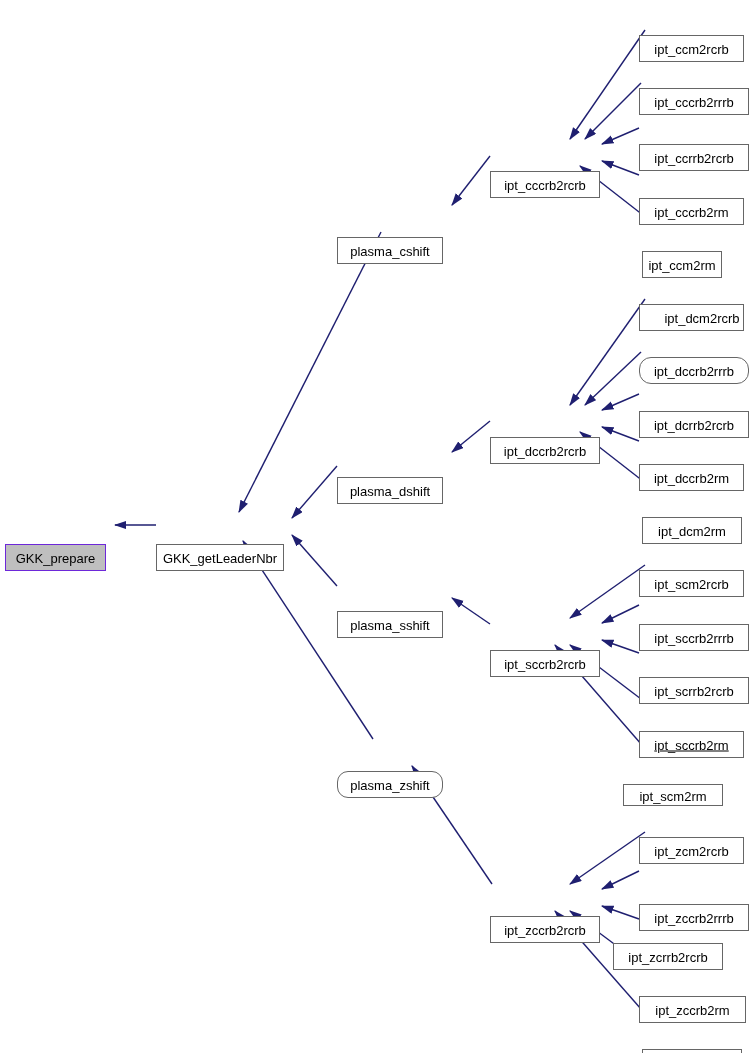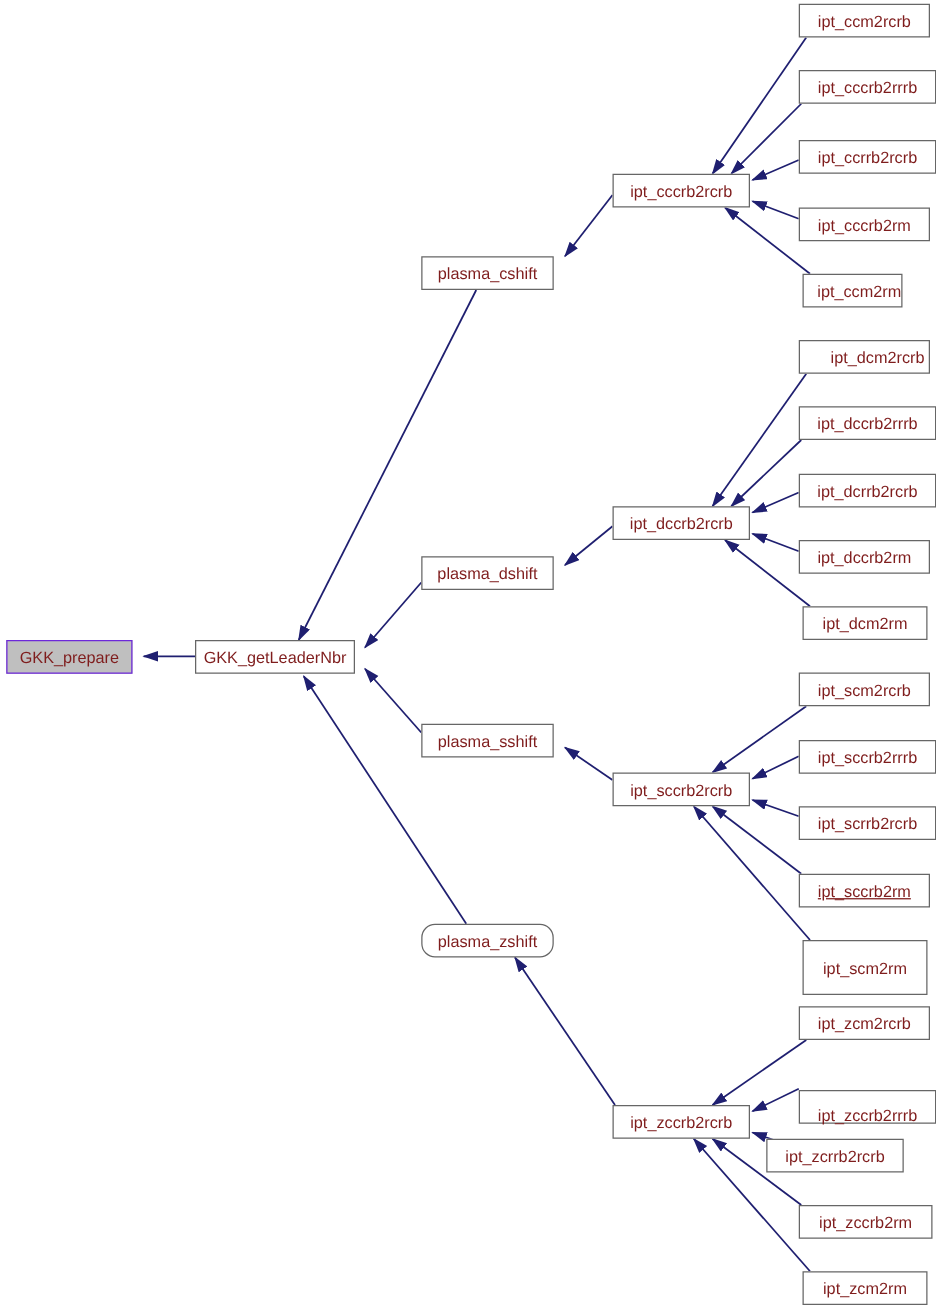--- a/index.html
+++ b/index.html
@@ -24,28 +24,29 @@
     top: 0;
     width: 749px;
     height: 1053px;
     pointer-events: none;
   }
   .node {
     position: absolute;
     box-sizing: border-box;
     border: 1px solid #666666;
     background: #ffffff;
-    color: #7f1d1d;
+    color: #000000;
     font-size: 13px;
     line-height: 1;
     display: flex;
     align-items: center;
     justify-content: center;
     white-space: nowrap;
     letter-spacing: 0px;
+    margin-top: 32px;
   }
   .node.highlight {
     background: #bfbfbf;
     border: 1px solid #6d28d9;
   }
   .node .label {
     display: block;
     transform: translateY(0.5px);
   }
 </style>
@@ -127,27 +128,27 @@
       </div>
       <div class="node" style="left: 639px; top: 56px; width: 110px; height: 27px;">
         <span class="label">ipt_cccrb2rrrb</span>
       </div>
       <div class="node" style="left: 639px; top: 112px; width: 110px; height: 27px;">
         <span class="label">ipt_ccrrb2rcrb</span>
       </div>
       <div class="node" style="left: 639px; top: 166px; width: 105px; height: 27px;">
         <span class="label">ipt_cccrb2rm</span>
       </div>
-      <div class="node" style="left: 642px; top: 219px; width: 80px; height: 27px; justify-content: flex-end;">
+      <div class="node" style="left: 642px; top: 219px; width: 80px; height: 27px;">
         <span class="label">ipt_ccm2rm</span>
       </div>
       <div class="node" style="left: 639px; top: 272px; width: 105px; height: 27px; padding-left: 21px;">
         <span class="label">ipt_dcm2rcrb</span>
       </div>
-      <div class="node" style="left: 639px; top: 325px; width: 110px; height: 27px;">
+      <div class="node" style="left: 639px; top: 325px; width: 110px; height: 27px; border-radius: 12px;">
         <span class="label">ipt_dccrb2rrrb</span>
       </div>
       <div class="node" style="left: 639px; top: 379px; width: 110px; height: 27px;">
         <span class="label">ipt_dcrrb2rcrb</span>
       </div>
       <div class="node" style="left: 639px; top: 432px; width: 105px; height: 27px;">
         <span class="label">ipt_dccrb2rm</span>
       </div>
       <div class="node" style="left: 642px; top: 485px; width: 100px; height: 27px;">
         <span class="label">ipt_dcm2rm</span>
@@ -157,27 +158,27 @@
       </div>
       <div class="node" style="left: 639px; top: 592px; width: 110px; height: 27px;">
         <span class="label">ipt_sccrb2rrrb</span>
       </div>
       <div class="node" style="left: 639px; top: 645px; width: 110px; height: 27px;">
         <span class="label">ipt_scrrb2rcrb</span>
       </div>
       <div class="node" style="left: 639px; top: 699px; width: 105px; height: 27px; text-decoration: underline;">
         <span class="label">ipt_sccrb2rm</span>
       </div>
-      <div class="node" style="left: 642px; top: 752px; width: 100px; height: 44px; justify-content: center;">
+      <div class="node" style="left: 623px; top: 752px; width: 100px; height: 22px; justify-content: center;">
         <span class="label">ipt_scm2rm</span>
       </div>
       <div class="node" style="left: 639px; top: 805px; width: 105px; height: 27px;">
         <span class="label">ipt_zcm2rcrb</span>
       </div>
-      <div class="node" style="left: 639px; top: 872px; width: 110px; height: 27px; align-items: flex-end;">
+      <div class="node" style="left: 639px; top: 872px; width: 110px; height: 27px;">
         <span class="label">ipt_zccrb2rrrb</span>
       </div>
       <div class="node" style="left: 613px; top: 911px; width: 110px; height: 27px;">
         <span class="label">ipt_zcrrb2rcrb</span>
       </div>
       <div class="node" style="left: 639px; top: 964px; width: 107px; height: 27px;">
         <span class="label">ipt_zccrb2rm</span>
       </div>
       <div class="node" style="left: 642px; top: 1017px; width: 100px; height: 27px;">
         <span class="label">ipt_zcm2rm</span>

